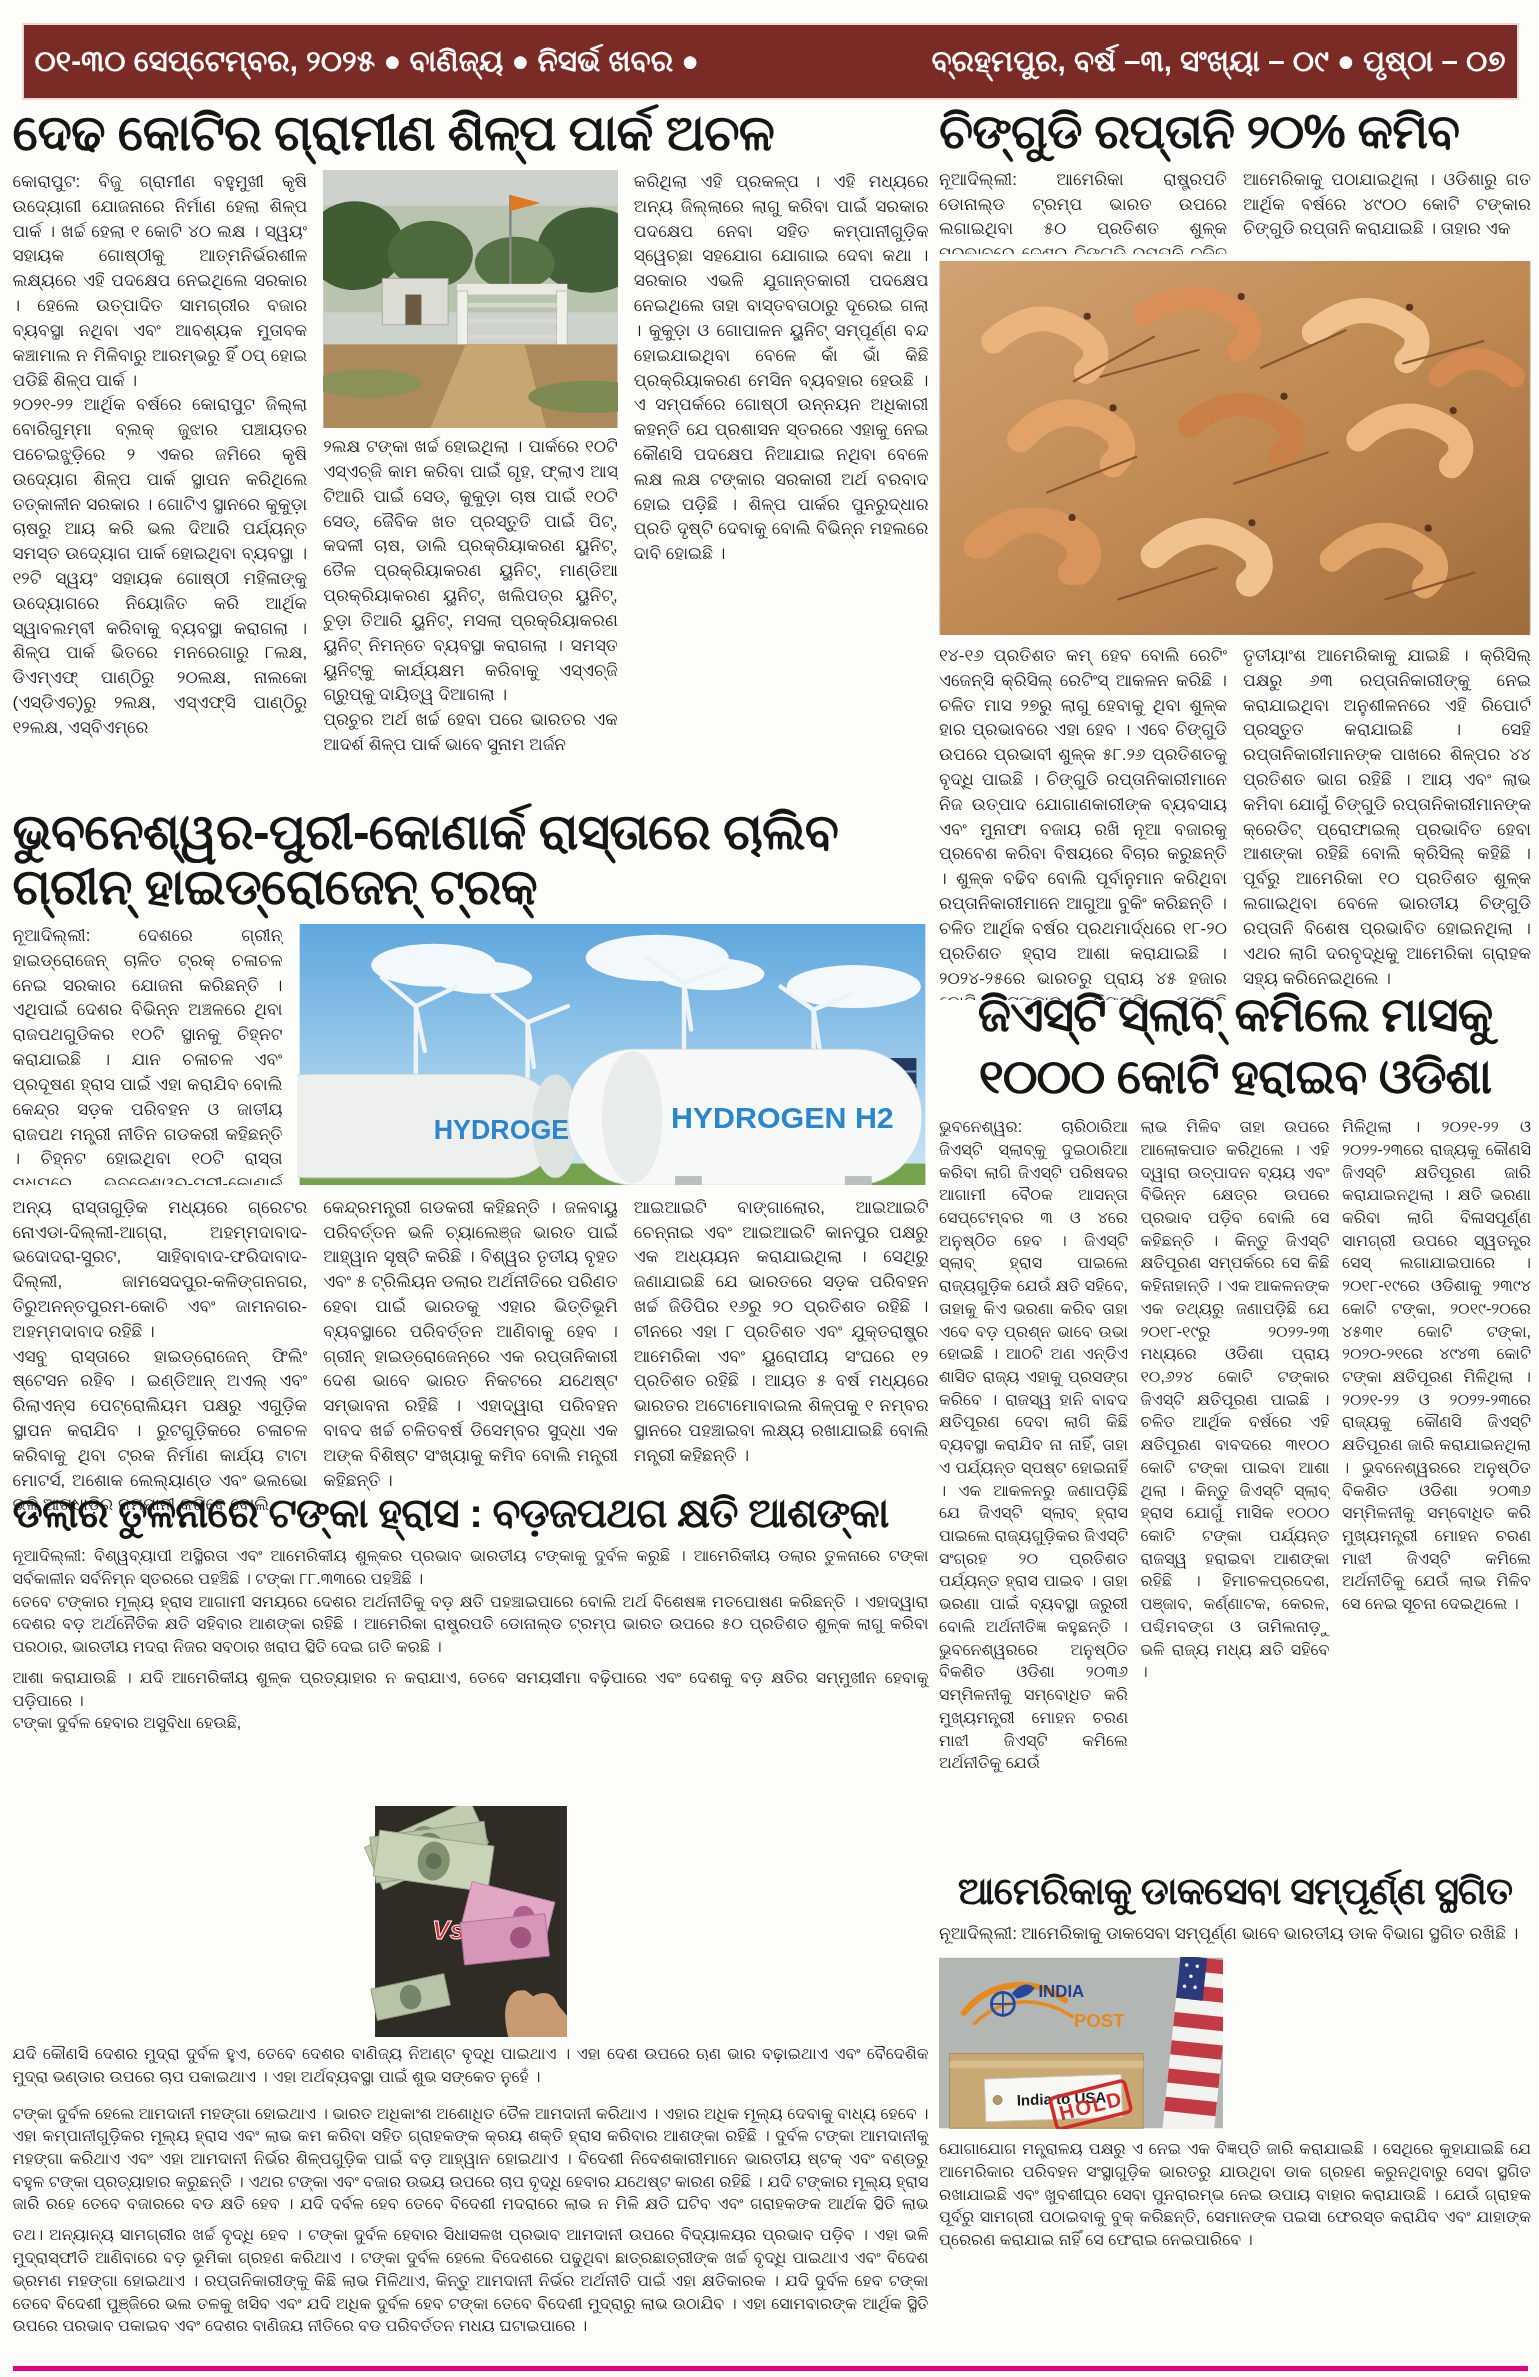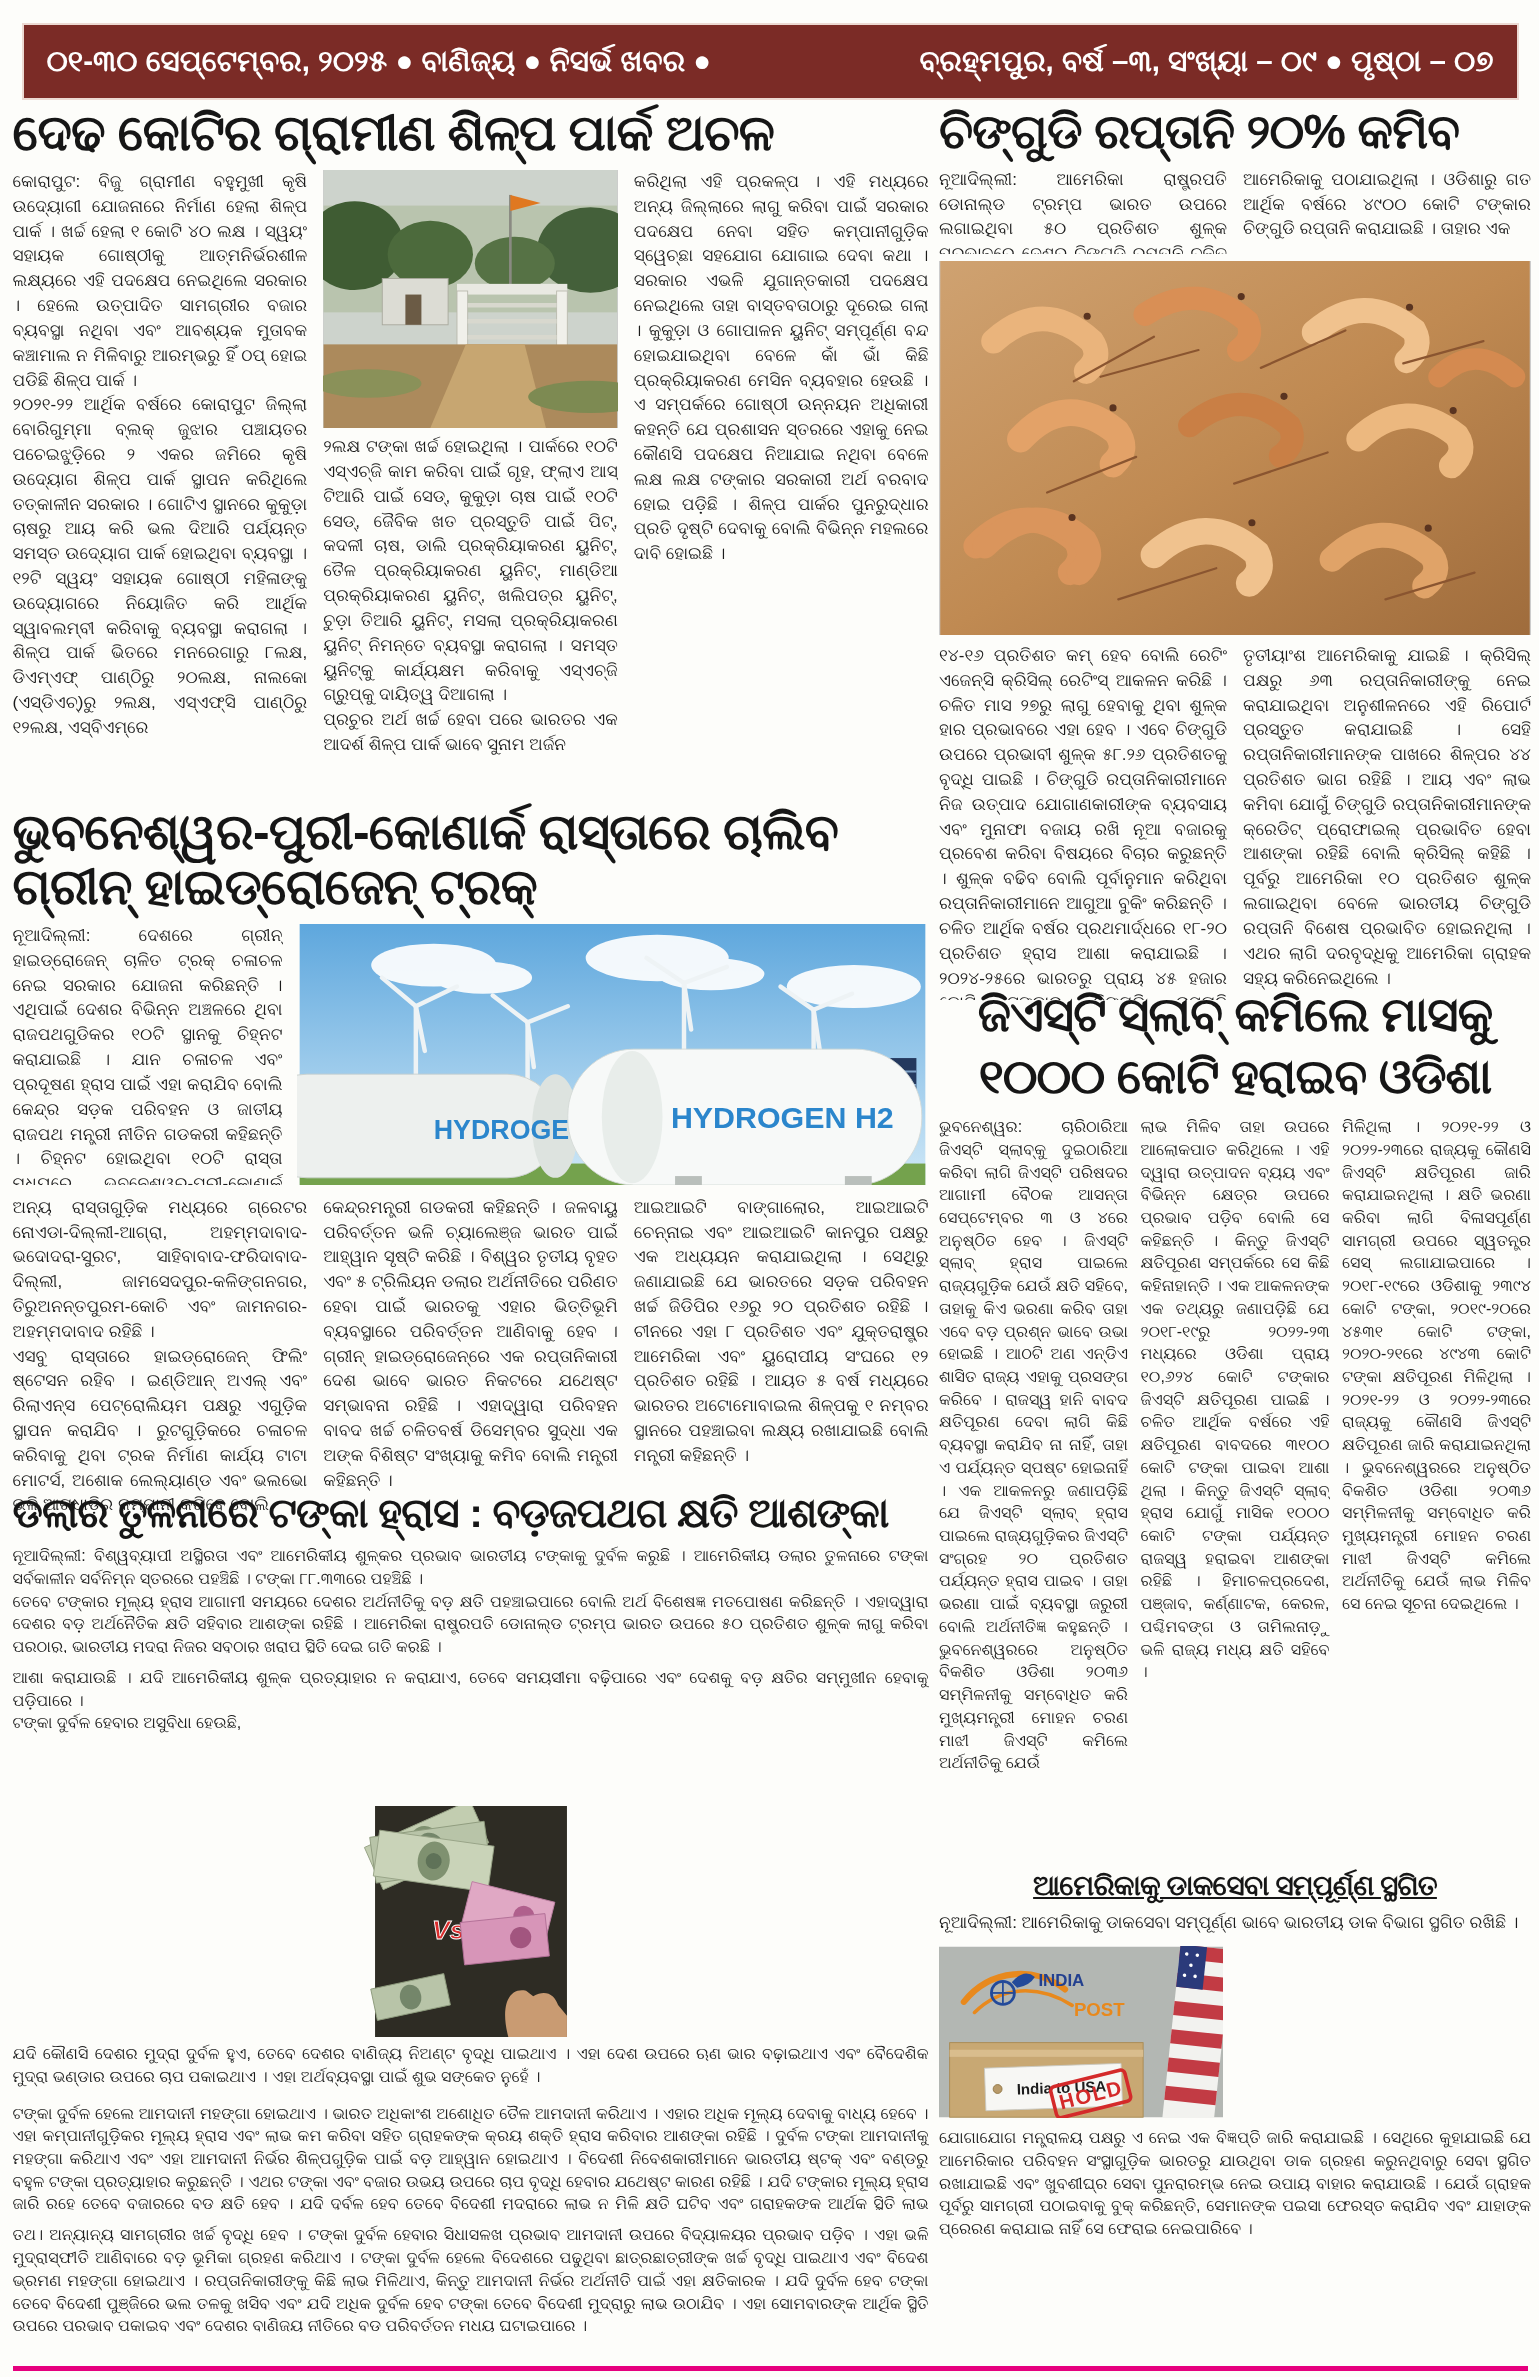--- a/index.html
+++ b/index.html
@@ -1,26 +1,26 @@
 <!DOCTYPE html>
 <html lang="or" style="font-size:14.3px"><head>
 <meta charset="utf-8">
 <style>
   html,body{margin:0;padding:0;background:#d9d9d9;}
   .page{position:relative;width:1540px;height:2377px;margin:0 auto;background:#fdfdfa;
         font-family:"Liberation Sans","DejaVu Sans",sans-serif;overflow:hidden;}
   
   .masthead{position:absolute;left:21.5px;top:23px;width:1497px;height:77px;background:#7B2B26;
             border:2.7px solid #ecd9d2;box-sizing:border-box;color:#ffffff;display:flex;
-            align-items:center;justify-content:space-between;padding:0 23px;font-size:29.5px;font-weight:bold;}
+            align-items:center;justify-content:space-between;padding:0 11px;font-size:29.5px;font-weight:bold;}
   
   .article{position:absolute;box-sizing:border-box;}
   .headline{font-weight:bold;color:#161616;line-height:1.1;letter-spacing:-0.9px;margin:0 0 9px 0;}
   .hl-56{font-size:50px;} .hl-54{font-size:48px;} .hl-48{font-size:50px;}
-  .hl-46{font-size:41px;} .hl-44{font-size:28px;text-decoration:underline;}
+  .hl-46{font-size:41px;} .hl-44{font-size:38px;}
   .center{text-align:center;}
   .cols{display:flex;gap:16px;}
   .col{flex:1;min-width:0;}
   .body-text{font-size:17px;line-height:1.46;text-align:justify;white-space:pre-line;
              color:#1b1b1b;overflow:hidden;}
   .small-text{font-size:16px;line-height:1.42;}
   .photo{display:block;width:100%;height:auto;background:#ccc;}
   svg text{font-family:"Liberation Sans","DejaVu Sans",sans-serif;}
   .bottom-rule{position:absolute;left:12.5px;top:2366px;width:1515px;height:4.5px;background:#E6007E;}
 </style>

